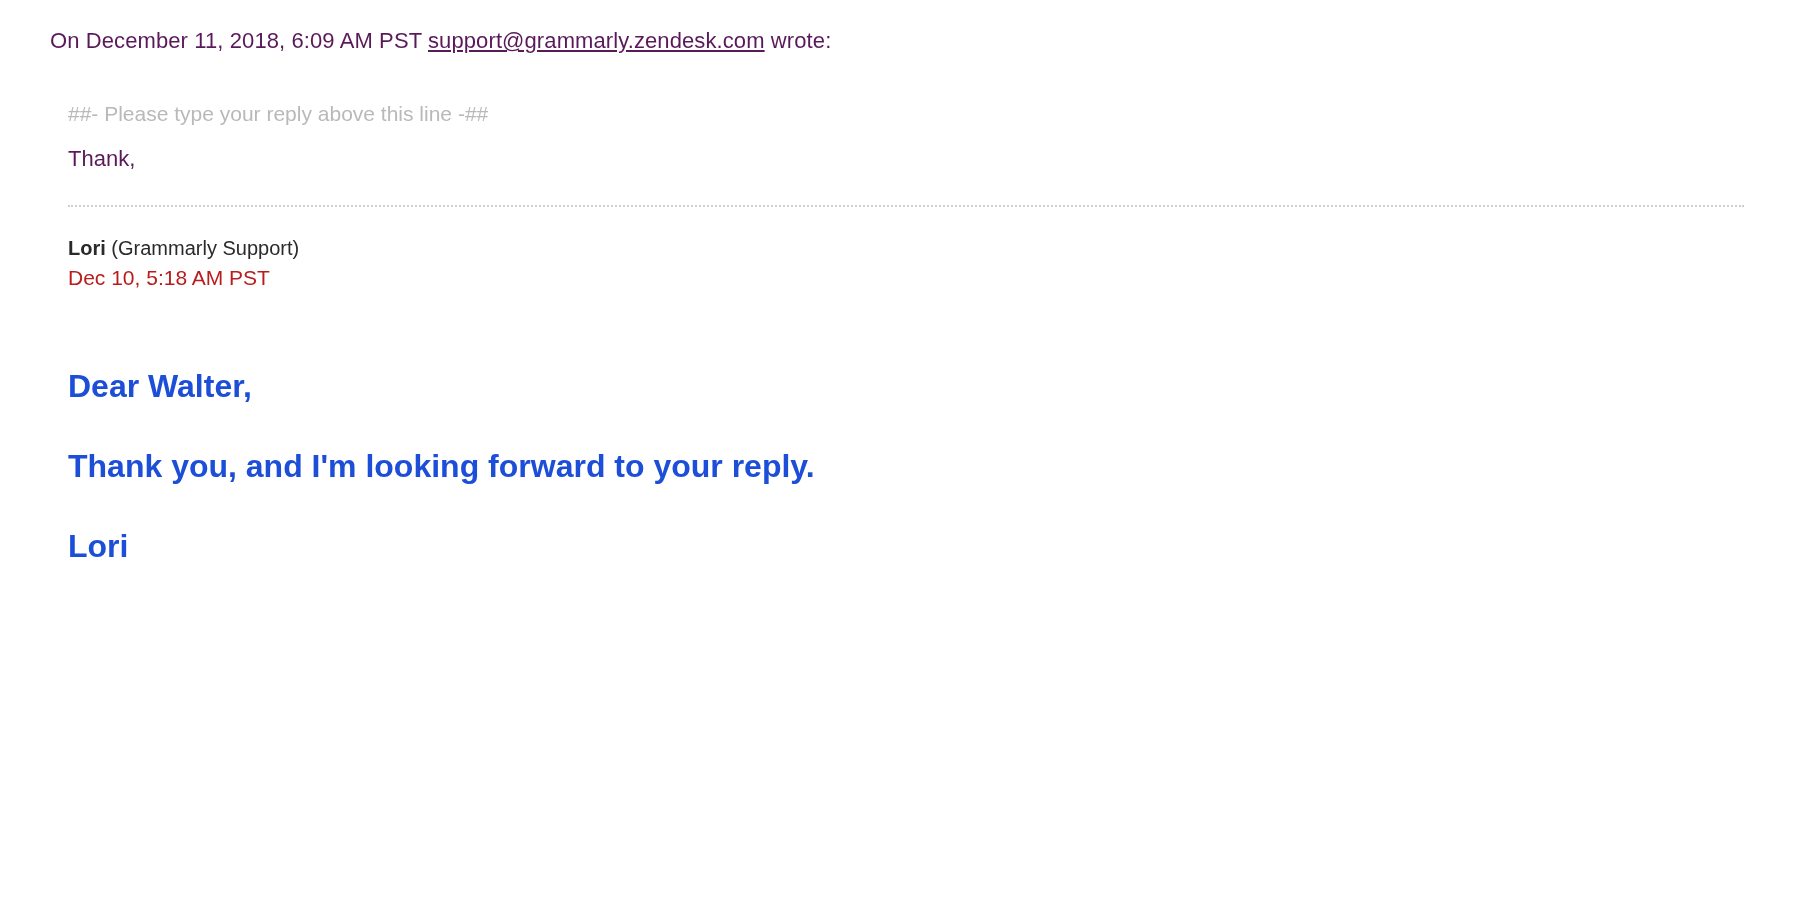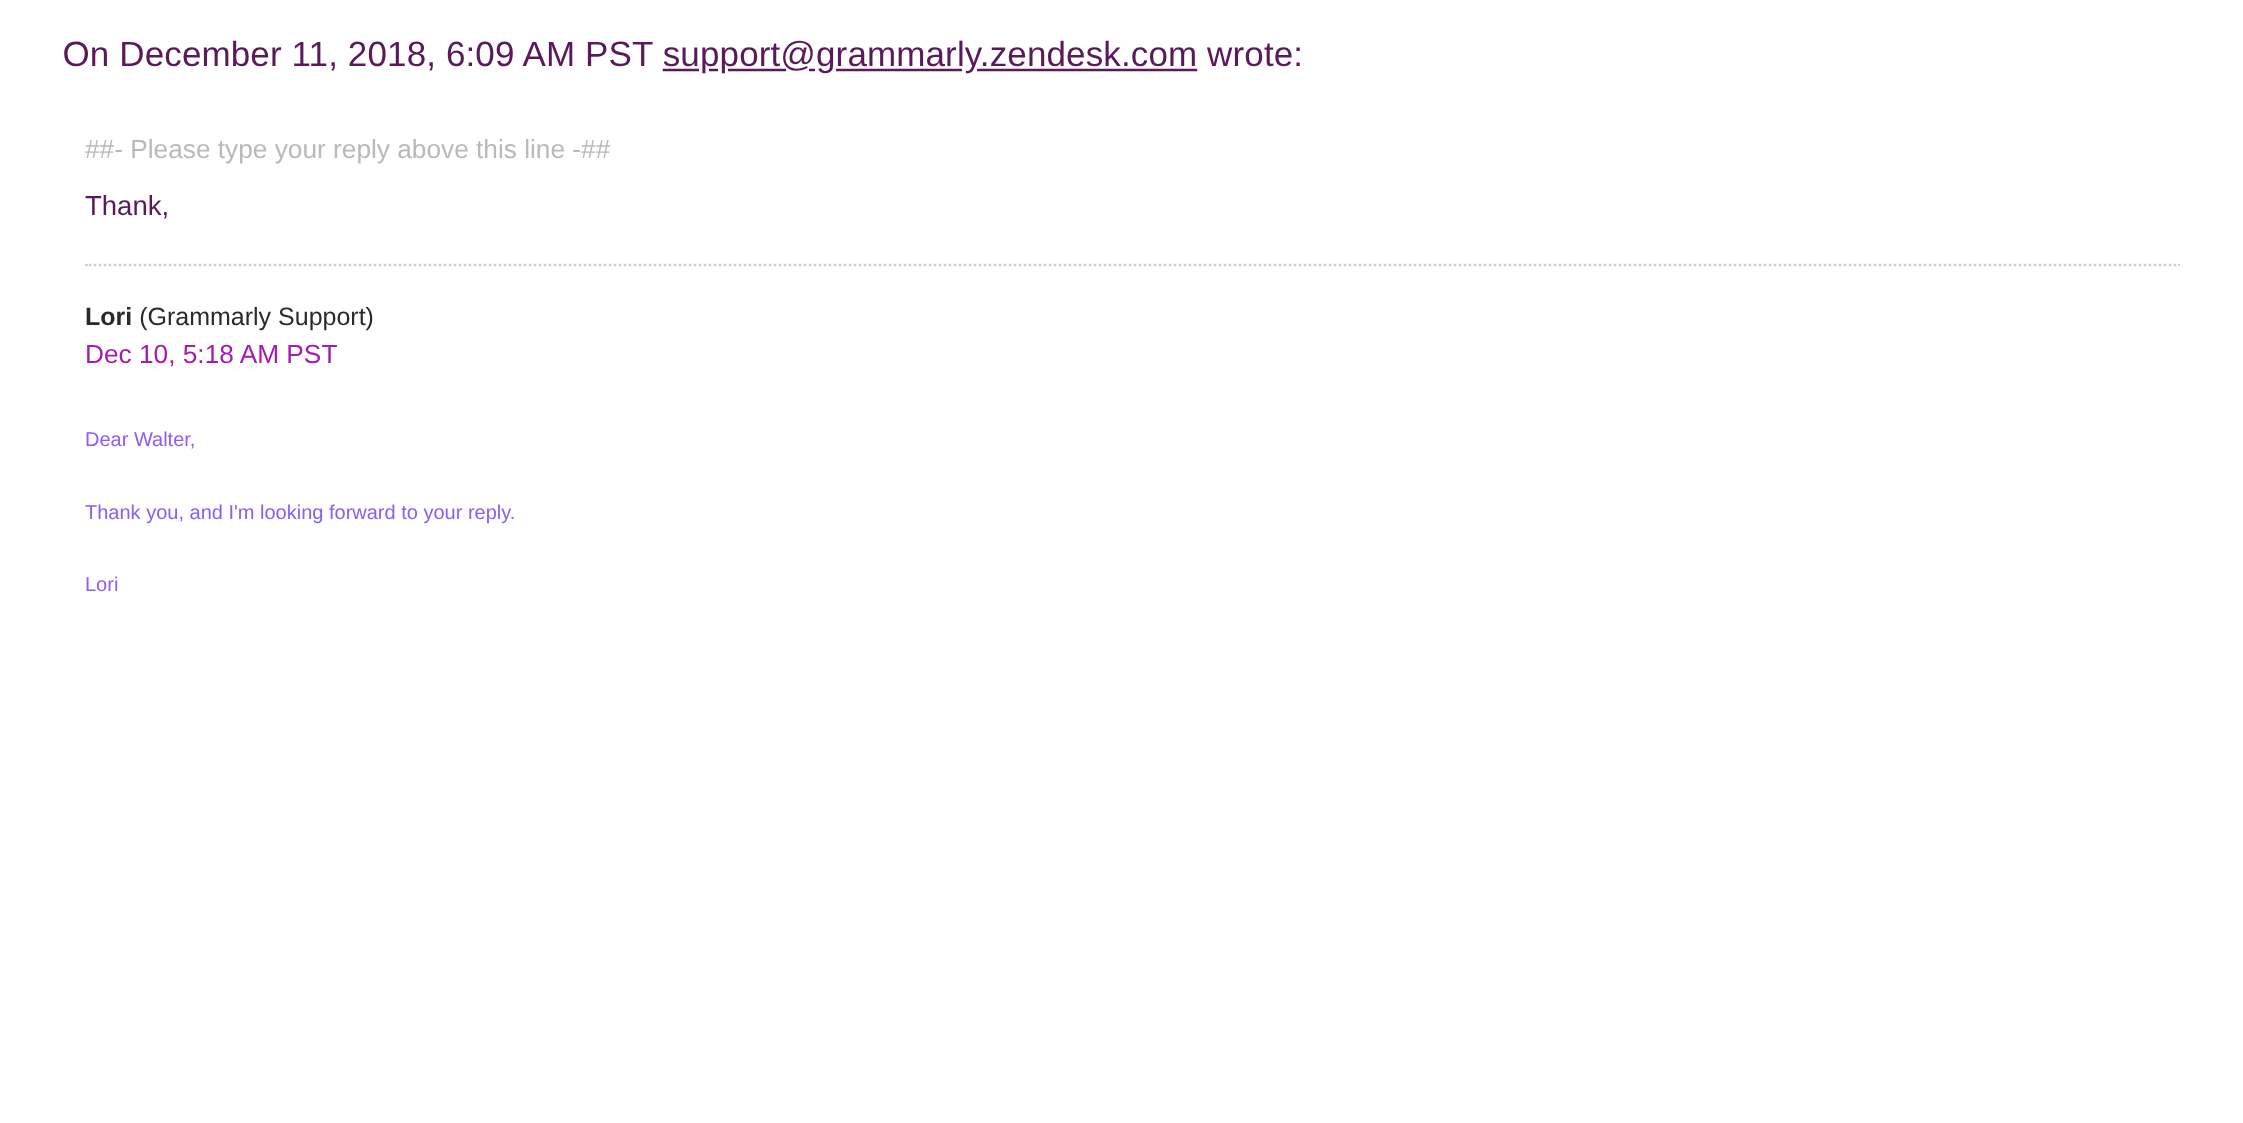--- a/index.html
+++ b/index.html
@@ -7,21 +7,21 @@
       font-family: "Lucida Grande", "Lucida Sans Unicode", "Segoe UI", Tahoma, sans-serif;
       background: #ffffff;
       color: #333;
       width: 1794px;
       height: 898px;
       overflow: hidden;
     }
     .wrap { padding: 28px 50px 0 50px; }
     .quoted-header {
       color: #5a1a5a;
-      font-size: 28px;
+      font-size: 22px;
       margin-bottom: 48px;
       letter-spacing: 0.1px;
     }
     .quoted-header .email-link {
       color: #5a1a5a;
       text-decoration: underline;
     }
     .inner { padding: 0 0 0 18px; }
     .reply-marker {
       color: #b9b9b9;
@@ -40,29 +40,30 @@
       margin: 30px 0 28px 0;
     }
     .ticket-sender {
       font-size: 20px;
       color: #2a2a2a;
       line-height: 1.35;
     }
     .ticket-sender .name { font-weight: 700; }
     .ticket-sender .org { font-weight: 400; }
     .ticket-ts {
-      color: #a21caf;
+      color: #b91c1c;
       font-size: 21px;
       margin-top: 4px;
-      margin-bottom: 46px;
+      margin-bottom: 74px;
     }
     .ticket-body {
-      color: #8b5cf6;
-      font-size: 16px;
+      color: #1d4ed8;
+      font-size: 32px;
       line-height: 1.38;
+      font-weight: bold;
     }
     .ticket-body p { margin-bottom: 36px; }
   </style>
 </head>
 <body>
 
 <div class="wrap">
 
   <div class="quoted-header">
     <span>On December 11, 2018, 6:09 AM PST </span><a href="#" class="email-link">support@grammarly.zendesk.com</a><span> wrote:</span>

